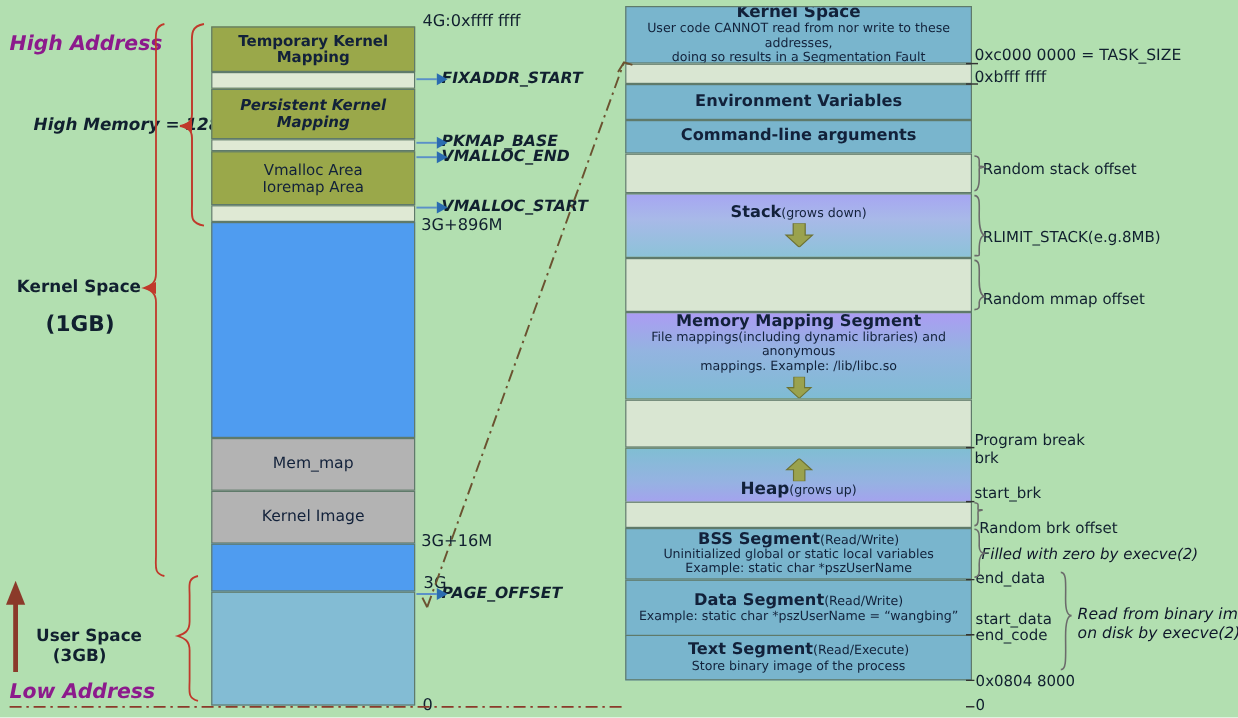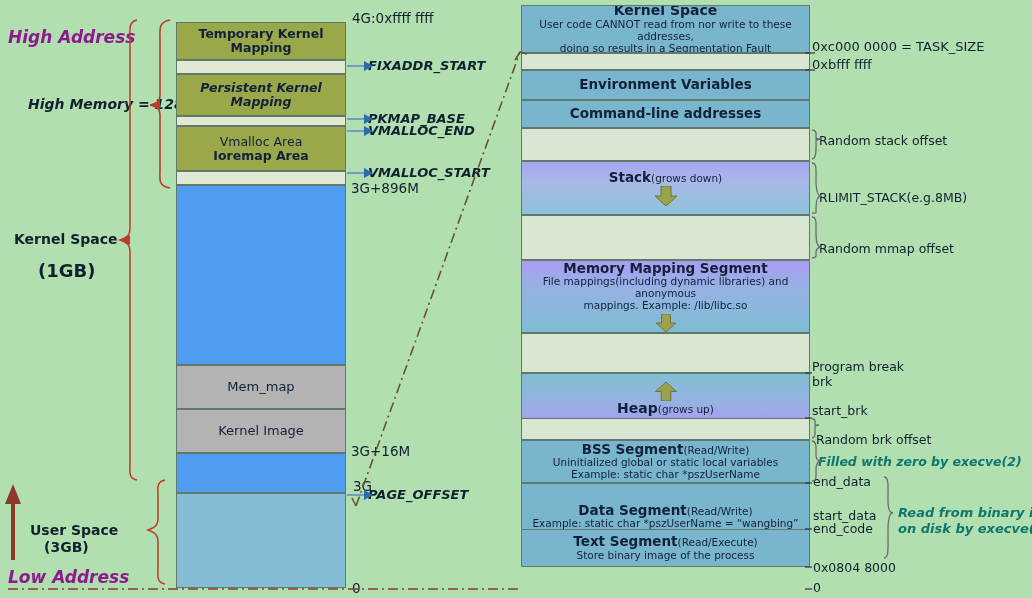--- a/index.html
+++ b/index.html
@@ -25,21 +25,21 @@
   .rgap{background:#d9e6d2;}
   .stackgrad{background:linear-gradient(to bottom,#a6a6f2 0%,#a8b9e8 40%,#8cc3d8 100%);}
   .mmapgrad{background:linear-gradient(to bottom,#ab9cf3 0%,#93b4e0 45%,#7fbcd4 100%);}
   .heapgrad{background:linear-gradient(to bottom,#80bed3 0%,#96b2e2 55%,#a99cf2 100%);}
 
   
   .lbl{position:absolute;color:#11202f;white-space:pre;}
   .ital{font-style:italic;}
   .bolditalic{font-style:italic;font-weight:bold;}
   .purple{color:#8c1a8c;}
-  .greytxt{color:#0f766e;font-weight:bold;}
+  .greytxt{color:#0f172a;}
   svg{display:block;}
   .svgover{position:absolute;left:0;top:0;width:1032px;height:598px;pointer-events:none;}
 </style>
 </head>
 <body>
 
 <div id="root">
 
   <div class="lbl bolditalic purple" style="left:8px;top:27px;font-size:17px;">High Address</div>
 
@@ -56,21 +56,21 @@
   <div class="blk olive" style="left:176px;top:22px;width:170px;height:38px;">
     <div class="t1" style="font-size:12.5px;">Temporary Kernel Mapping</div>
   </div>
   <div class="blk gapl" style="left:176px;top:60px;width:170px;height:14px;"></div>
   <div class="blk olive" style="left:176px;top:74px;width:170px;height:42px;font-style:italic;">
     <div class="t1" style="font-size:12.5px;">Persistent Kernel Mapping</div>
   </div>
   <div class="blk gapl" style="left:176px;top:116px;width:170px;height:10px;"></div>
   <div class="blk olive" style="left:176px;top:126px;width:170px;height:45px;">
     <div class="t1" style="font-size:12.5px;font-weight:normal;">Vmalloc Area</div>
-    <div class="t1" style="font-size:12.5px;font-weight:bold;">Ioremap Area</div>
+    <div class="t1" style="font-size:12.5px;font-weight:normal;">Ioremap Area</div>
   </div>
   <div class="blk gapl" style="left:176px;top:171px;width:170px;height:14px;"></div>
   <div class="blk bluebig" style="left:176px;top:185px;width:170px;height:180px;"></div>
   <div class="blk grey" style="left:176px;top:365px;width:170px;height:44px;">
     <div class="t1" style="font-size:13px;font-weight:normal;">Mem_map</div>
   </div>
   <div class="blk grey" style="left:176px;top:409px;width:170px;height:44px;">
     <div class="t1" style="font-size:13px;font-weight:normal;">Kernel Image</div>
   </div>
   <div class="blk bluebig" style="left:176px;top:453px;width:170px;height:40px;"></div>
@@ -93,21 +93,21 @@
     <div class="t2" style="font-size:10.5px;">doing so results in a Segmentation Fault</div>
   </div>
 
   <div class="blk rgap" style="left:521px;top:53px;width:289px;height:17px;"></div>
 
   <div class="blk rblue" style="left:521px;top:70px;width:289px;height:30px;">
     <div class="t1" style="font-size:13.5px;">Environment Variables</div>
   </div>
 
   <div class="blk rblue" style="left:521px;top:100px;width:289px;height:28px;">
-    <div class="t1" style="font-size:13.5px;">Command-line addresses</div>
+    <div class="t1" style="font-size:13.5px;">Command-line arguments</div>
   </div>
 
   <div class="blk rgap" style="left:521px;top:128px;width:289px;height:33px;"></div>
 
   <div class="blk stackgrad" style="left:521px;top:161px;width:289px;height:54px;">
     <div style="display:flex;align-items:baseline;">
       <span class="t1" style="font-size:13.5px;">Stack</span>
       <span class="t2" style="font-size:10.5px;">(grows down)</span>
     </div>
     <svg width="26" height="20" viewBox="0 0 26 20">
@@ -142,21 +142,21 @@
 
   <div class="blk rblue" style="left:521px;top:440px;width:289px;height:43px;">
     <div style="display:flex;align-items:baseline;">
       <span class="t1" style="font-size:13.5px;">BSS Segment</span>
       <span class="t2" style="font-size:10.5px;">(Read/Write)</span>
     </div>
     <div class="t2" style="font-size:10.5px;">Uninitialized global or static local variables</div>
     <div class="t2" style="font-size:10.5px;">Example: static char *pszUserName</div>
   </div>
 
-  <div class="blk rblue" style="left:521px;top:483px;width:289px;height:48px;justify-content:flex-end;">
+  <div class="blk rblue" style="left:521px;top:483px;width:289px;height:48px;">
     <div style="display:flex;align-items:baseline;">
       <span class="t1" style="font-size:13.5px;">Data Segment</span>
       <span class="t2" style="font-size:10.5px;">(Read/Write)</span>
     </div>
     <div class="t2" style="font-size:10.5px;">Example: static char *pszUserName = “wangbing”</div>
   </div>
 
   <div class="blk rblue" style="left:521px;top:529px;width:289px;height:38px;">
     <div style="display:flex;align-items:baseline;">
       <span class="t1" style="font-size:13.5px;">Text Segment</span>

